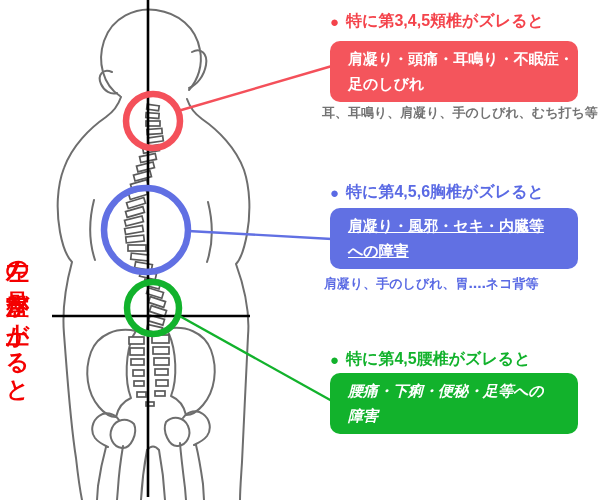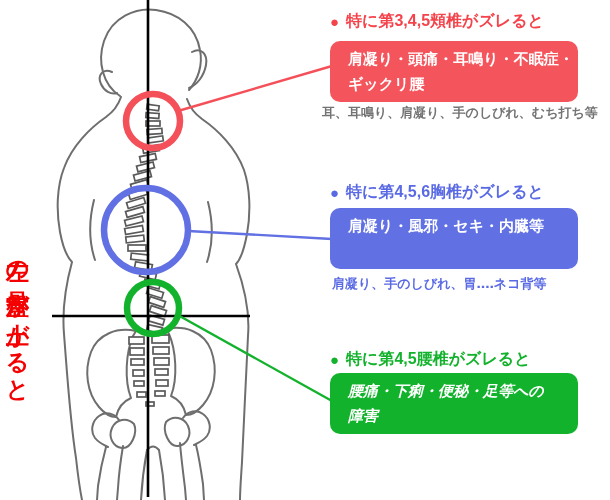--- a/index.html
+++ b/index.html
@@ -33,27 +33,27 @@
   .sec-head .bullet{font-size:15px;line-height:1;}
   .sec-head.red{color:#f4434b;top:11px;}
   .sec-head.blue{color:#5a6ae4;top:182px;}
   .sec-head.green{color:#12b22c;top:349px;}
   .callout{
     position:absolute;left:330px;width:248px;height:61px;box-sizing:border-box;
     border-radius:10px;color:#ffffff;font-weight:bold;font-size:15px;line-height:25px;
     padding:5px 0 0 18px;white-space:nowrap;
   }
   .callout.red{top:41px;background:#f4555c;}
-  .callout.blue{top:208px;background:#6170e3;}
+  .callout.blue{top:208px;background:#6170e3;text-decoration:underline;}
   .callout.green{top:373px;background:#12b22c;font-style:italic;}
   .note{
     position:absolute;font-weight:bold;font-size:13px;line-height:17px;white-space:nowrap;
   }
   .note.red{left:322px;top:104px;color:#737373;}
-  .note.blue{left:332px;top:275px;color:#5a6ae4;}
+  .note.blue{left:324px;top:275px;color:#5a6ae4;}
   .note.green{left:322px;top:440px;color:#12b22c;}
 </style>
 </head>
 <body>
 
 <div class="stage">
 
   <svg width="610" height="500" viewBox="0 0 610 500">
 
     <path class="outline" d="M 120 96 C 103 85, 97 62, 104 41 C 112 17, 136 7, 156 10 C 178 13, 196 27, 200 50 C 203 65, 198 80, 189 90"></path>
@@ -131,32 +131,33 @@
   </svg>
 
   <div class="left-note">左の骨盤が上がると</div>
 
   <div class="sec-head red">
     <span class="bullet">●</span>
     <span>特に第3,4,5頬椎がズレると</span>
   </div>
   <div class="callout red">
     <div>肩凝り・頭痛・耳鳴り・不眠症・</div>
-    <div>ギックリ腰</div>
+    <div>足のしびれ</div>
   </div>
   <div class="note red">
     <div>耳、耳鳴り、肩凝り、手のしびれ、むち打ち等</div>
   </div>
 
   <div class="sec-head blue">
     <span class="bullet">●</span>
     <span>特に第4,5,6胸椎がズレると</span>
   </div>
   <div class="callout blue">
     <div>肩凝り・風邪・セキ・内臓等</div>
+    <div>への障害</div>
   </div>
   <div class="note blue">
     <div>肩凝り、手のしびれ、胃‥‥ネコ背等</div>
   </div>
 
   <div class="sec-head green">
     <span class="bullet">●</span>
     <span>特に第4,5腰椎がズレると</span>
   </div>
   <div class="callout green">

